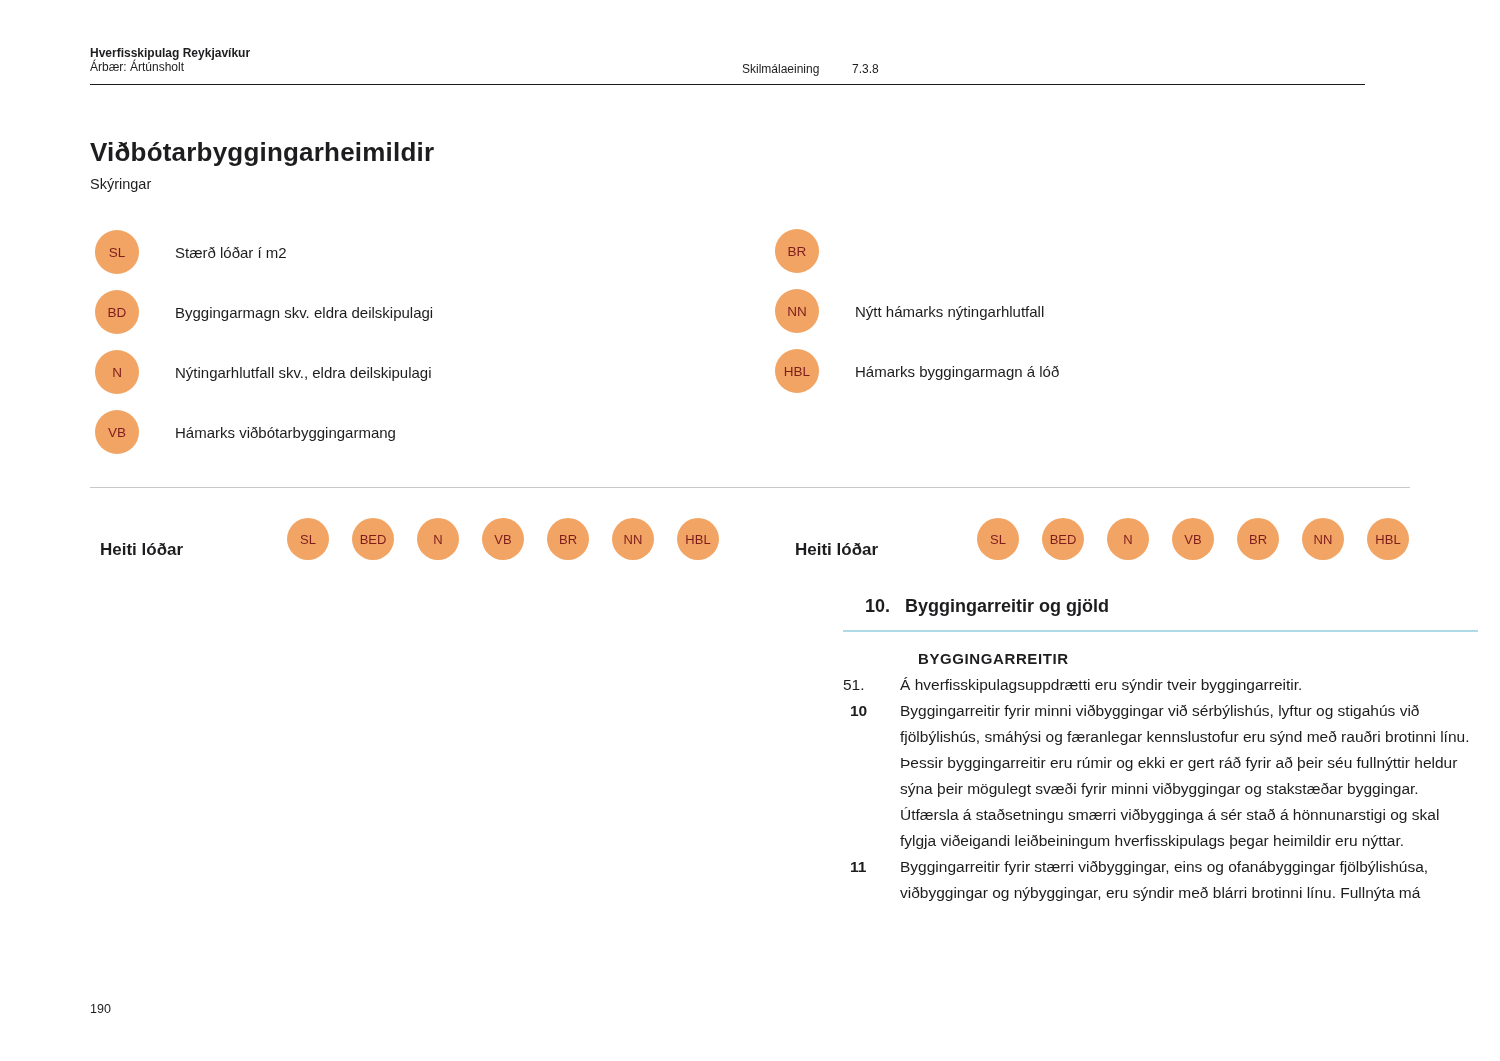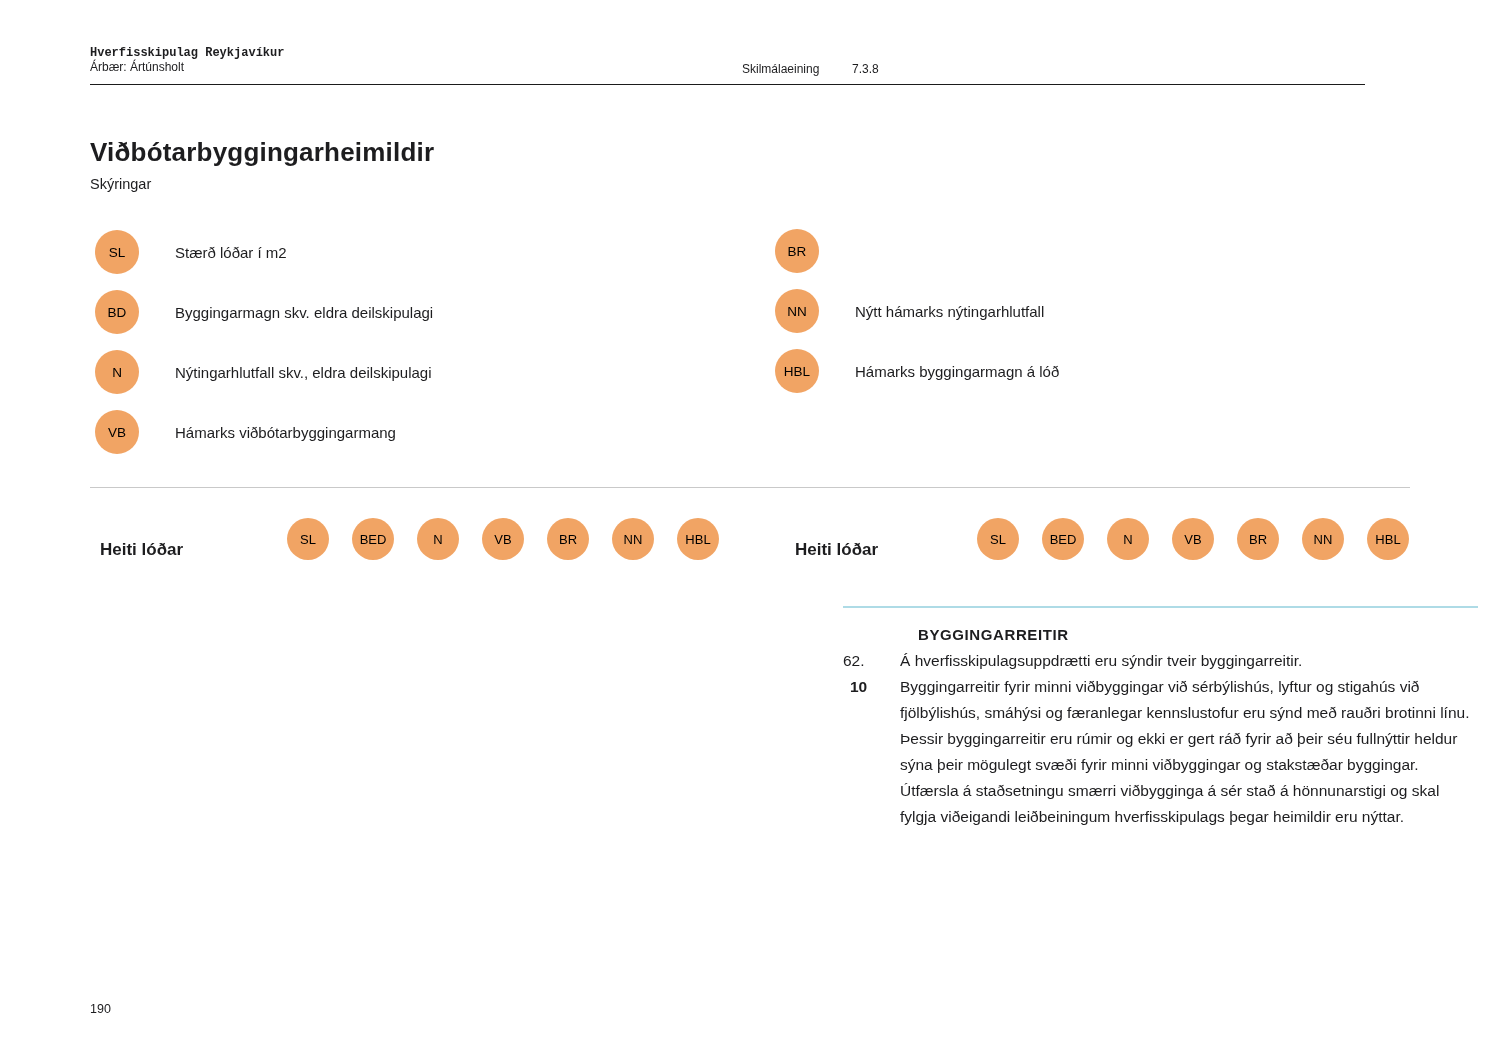--- a/index.html
+++ b/index.html
@@ -5,35 +5,35 @@
   * { margin:0; padding:0; box-sizing:border-box; }
   html,body { background:#ffffff; }
   body {
     width:1500px; height:1061px; position:relative; overflow:hidden;
     font-family:"Liberation Sans", sans-serif;
     color:#1d1d1f;
   }
 
   
   .doc-header { position:absolute; left:90px; top:46px; font-size:12px; line-height:14px; }
-  .doc-header .org { font-weight:bold;font-family:Liberation Mono, monospace; }
+  .doc-header .org { font-weight:bold; }
   .hdr-label { position:absolute; left:742px; top:62px; font-size:12px; }
   .hdr-num   { position:absolute; left:852px; top:62px; font-size:12px; }
   .hdr-rule  { position:absolute; left:90px; top:84px; width:1275px; border-top:1.5px solid #1b1b1b; }
 
   
   .page-title { position:absolute; left:90px; top:137px; font-size:26px; font-weight:bold; letter-spacing:0.2px; }
   .subtitle   { position:absolute; left:90px; top:176px; font-size:14.5px; font-weight:normal; }
 
   
   .circle {
     width:44px; height:44px; border-radius:50%;
     background:var(--circle, #f1a464);
     display:flex; align-items:center; justify-content:center;
-    font-size:13.5px; color:#000000; flex:0 0 auto;
+    font-size:13.5px; color:#7f1d1d; flex:0 0 auto;
   }
   .circle.sm { width:42px; height:42px; font-size:13px; }
   .legend { position:absolute; }
   .legend-left  { left:95px;  top:230px; }
   .legend-right { left:775px; top:229px; }
   .legend-row { display:flex; align-items:center; gap:36px; margin-bottom:16px; height:44px; }
   .legend-label { font-size:15px; }
 
   
   .divider { position:absolute; left:90px; top:487px; width:1320px; border-top:1px solid #c9c9c9; }
@@ -131,26 +131,34 @@
     <span class="circle sm">BED</span>
     <span class="circle sm">N</span>
     <span class="circle sm">VB</span>
     <span class="circle sm">BR</span>
     <span class="circle sm">NN</span>
     <span class="circle sm">HBL</span>
   </div>
 </div>
 
 <section class="content">
+  <div class="sec-heading">
+    <span class="sec-num">10.</span>
+    <span class="sec-title">Byggingarreitir og gjöld</span>
+  </div>
   <div class="sec-underline"></div>
   <div class="sec-sub">BYGGINGARREITIR</div>
 
   <div class="item">
-    <span class="item-num">62.</span>
+    <span class="item-num">51.</span>
     <span class="item-text">Á hverfisskipulagsuppdrætti eru sýndir tveir byggingarreitir.</span>
   </div>
   <div class="item">
     <span class="item-num bold">10</span>
     <span class="item-text">Byggingarreitir fyrir minni viðbyggingar við sérbýlishús, lyftur og stigahús við fjölbýlishús, smáhýsi og færanlegar kennslustofur eru sýnd með rauðri brotinni línu. Þessir byggingarreitir eru rúmir og ekki er gert ráð fyrir að þeir séu fullnýttir heldur sýna þeir mögulegt svæði fyrir minni viðbyggingar og stakstæðar byggingar. Útfærsla á staðsetningu smærri viðbygginga á sér stað á hönnunarstigi og skal fylgja viðeigandi leiðbeiningum hverfisskipulags þegar heimildir eru nýttar.</span>
   </div>
+  <div class="item">
+    <span class="item-num bold">11</span>
+    <span class="item-text">Byggingarreitir fyrir stærri viðbyggingar, eins og ofanábyggingar fjölbýlishúsa, viðbyggingar og nýbyggingar, eru sýndir með blárri brotinni línu. Fullnýta má</span>
+  </div>
 </section>
 
 <div class="page-number">190</div>
 
 </body></html>

